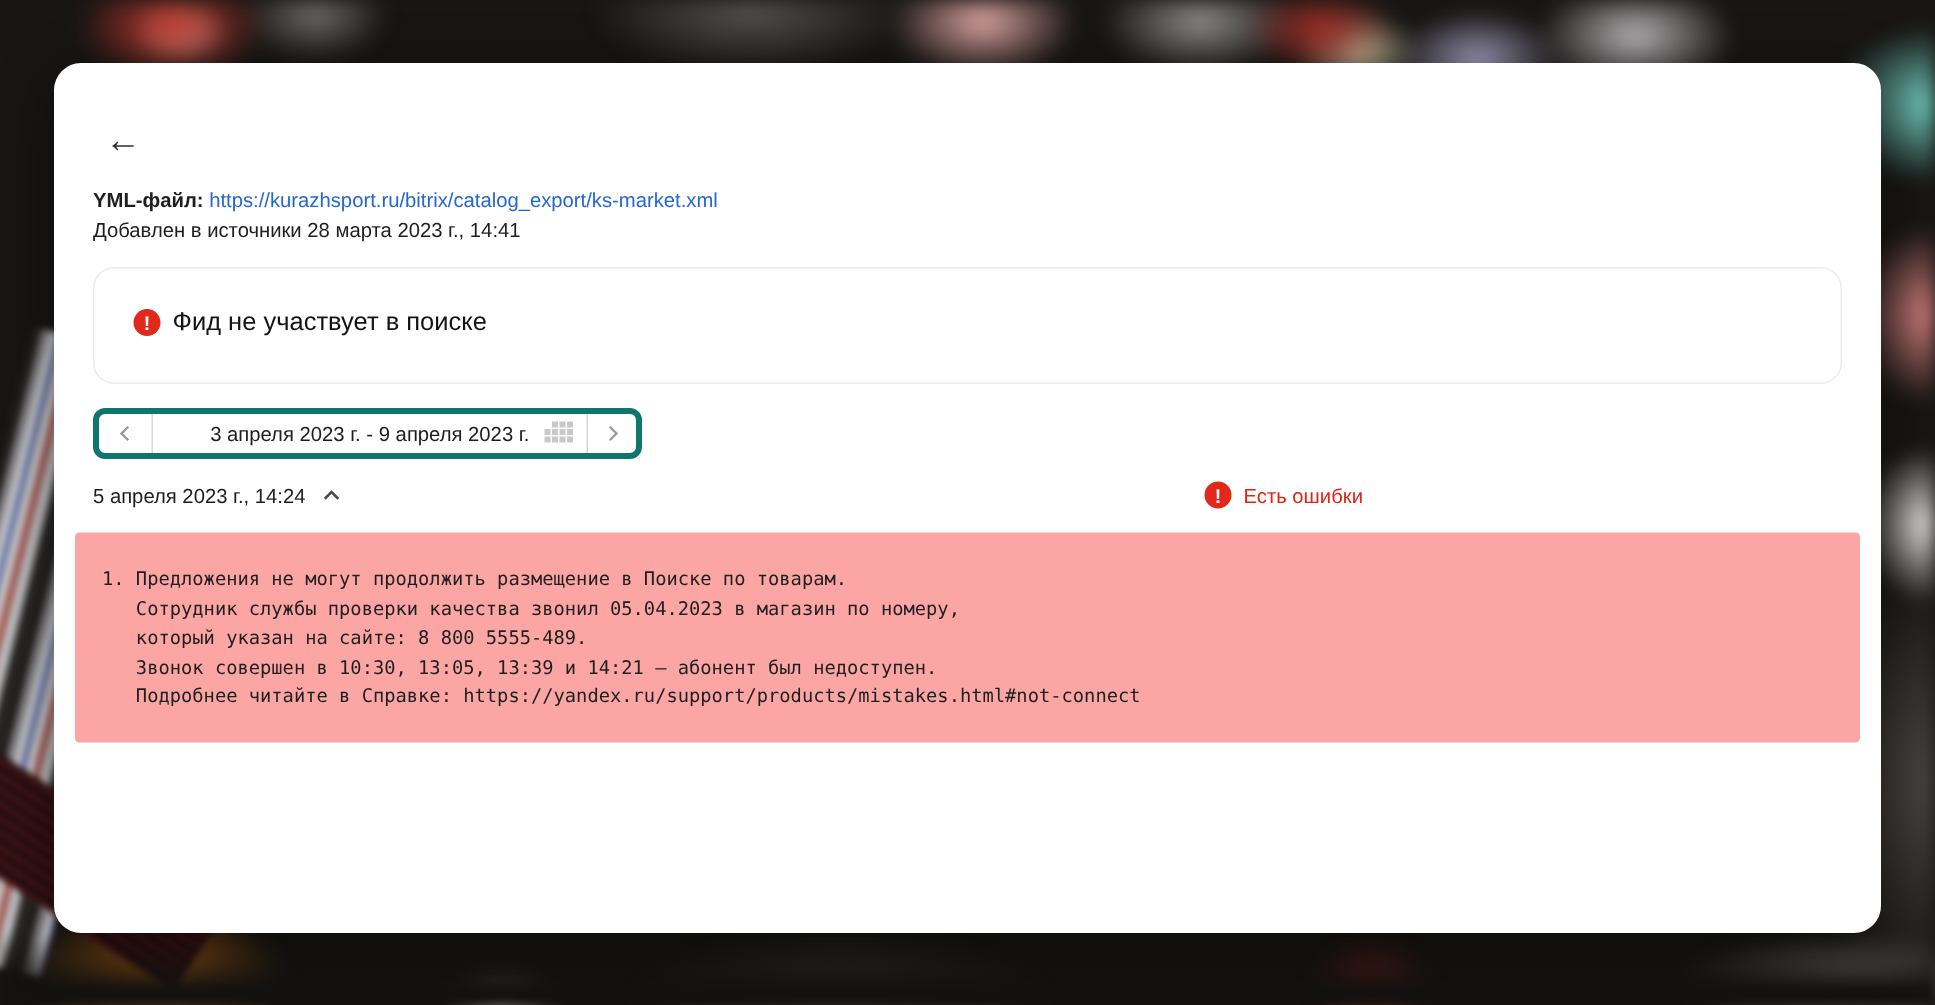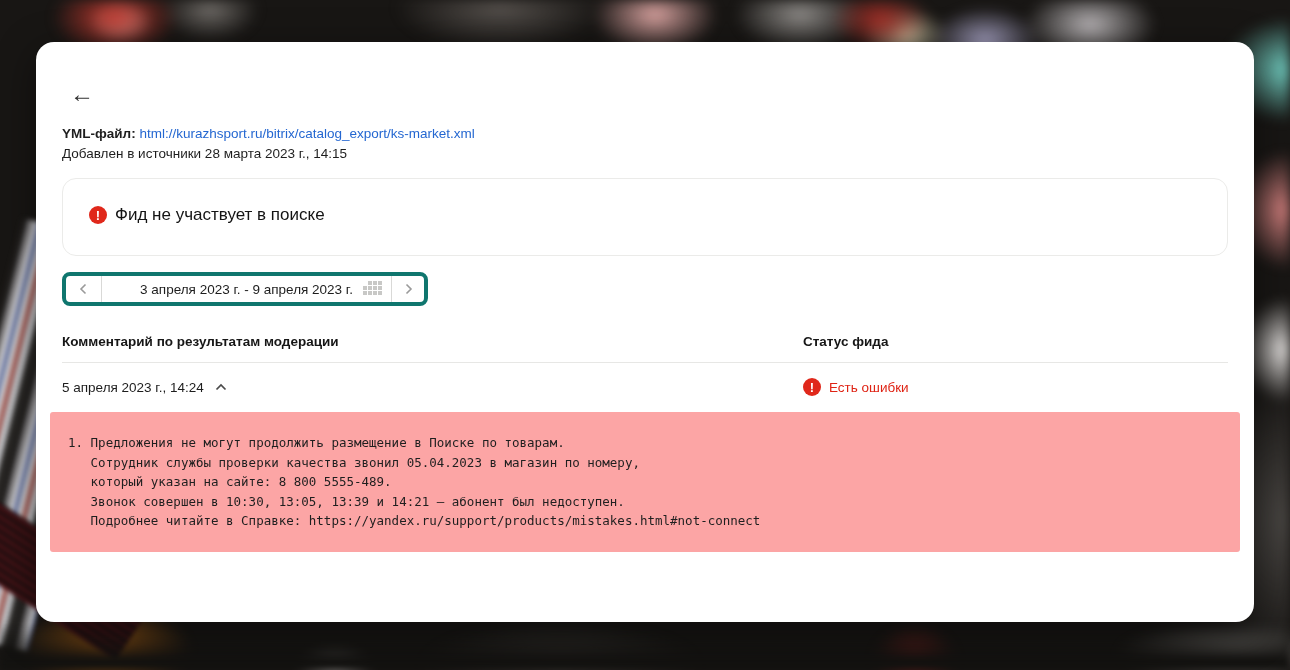--- a/index.html
+++ b/index.html
@@ -135,23 +135,23 @@
 
 <div class="card">
 
   <div class="hdr">
     <span class="back-btn">←</span>
   </div>
 
   <div class="meta">
     <div>
       <b>YML-файл:</b>
-      <a href="#">html://kurazhsport.ru/bitrix/catalog_export/ks-market.xml</a>
-    </div>
-    <div>Добавлен в источники 28 марта 2023 г., 14:15</div>
+      <a href="#">https://kurazhsport.ru/bitrix/catalog_export/ks-market.xml</a>
+    </div>
+    <div>Добавлен в источники 28 марта 2023 г., 14:41</div>
   </div>
 
   <div class="banner">
     <div class="banner-title-row">
       <span class="err-dot">!</span>
       <span class="banner-title">Фид не участвует в поиске</span>
     </div>
   </div>
 
   <div class="datenav">
@@ -182,24 +182,20 @@
           </span>
       </span>
     </div>
     <div class="seg seg-next">
       <svg width="12" height="12" viewBox="0 0 12 12">
           <polyline class="chev" points="4.5,1.5 9,6 4.5,10.5"></polyline>
         </svg>
     </div>
   </div>
 
-  <div class="tbl-head">
-    <div>Комментарий по результатам модерации</div>
-    <div>Статус фида</div>
-  </div>
 
   <div class="tbl-row">
     <div class="row-date">
       <span>5 апреля 2023 г., 14:24</span>
       <span class="collapse-toggle">
         <svg width="12" height="8" viewBox="0 0 12 8">
             <polyline points="1.5,6.5 6,2 10.5,6.5"></polyline>
           </svg>
       </span>
     </div>

